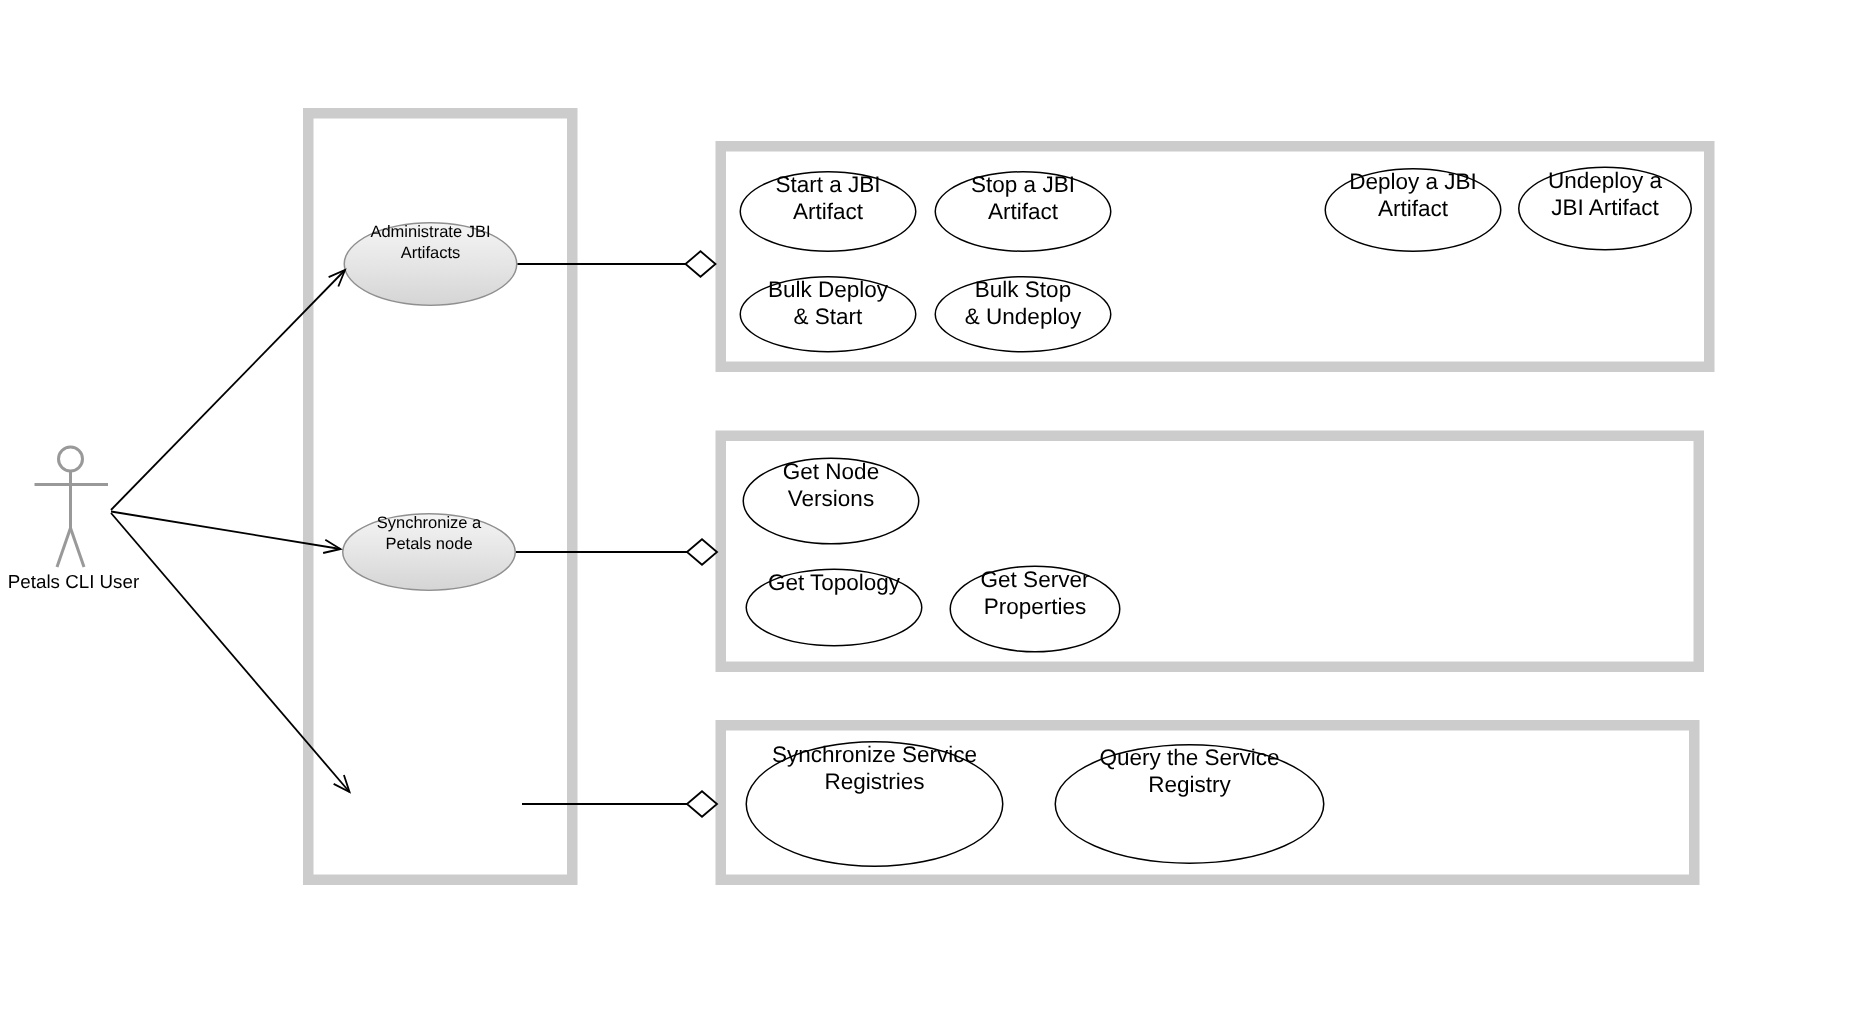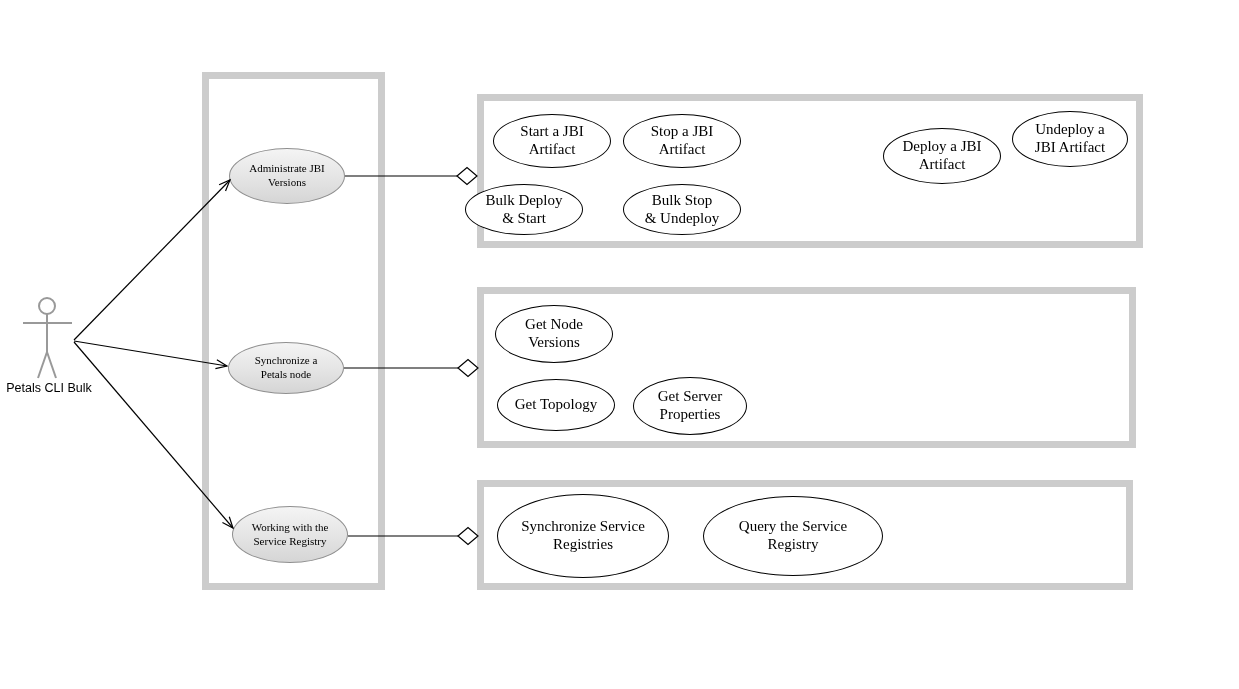--- a/index.html
+++ b/index.html
@@ -16,24 +16,22 @@
     box-sizing: border-box;
     border: 7px solid #cccccc;
     background: #ffffff;
     z-index: 1;
   }
   .uc {
     position: absolute;
     box-sizing: border-box;
     border-radius: 50%;
     display: flex;
-    align-items: center;
     justify-content: center;
     z-index: 2;
-    font-family: Liberation Serif, serif;
   }
   .uc-white {
     background: #ffffff;
     border: 1.5px solid #000000;
   }
   .uc-gray {
     background: linear-gradient(to bottom, #f4f4f4 0%, #e4e4e4 55%, #d5d5d5 100%);
     border: 1px solid #8f8f8f;
   }
   .uc-label {
@@ -69,48 +67,44 @@
 
 <div id="stage">
 
   <div class="boundary" style="left:202px; top:72px; width:183px; height:518px;"></div>
   <div class="boundary" style="left:477px; top:94px; width:666px; height:154px;"></div>
   <div class="boundary" style="left:477px; top:287px; width:659px; height:161px;"></div>
   <div class="boundary" style="left:477px; top:480px; width:656px; height:110px;"></div>
 
   <div class="uc uc-gray" style="left:229px; top:148px; width:116px; height:56px;">
     <span class="uc-label">Administrate JBI
-Versions</span>
+Artifacts</span>
   </div>
   <div class="uc uc-gray" style="left:228px; top:342px; width:116px; height:52px;">
     <span class="uc-label">Synchronize a
 Petals node</span>
-  </div>
-  <div class="uc uc-gray" style="left:232px; top:506px; width:116px; height:57px;">
-    <span class="uc-label">Working with the
-Service Registry</span>
   </div>
 
   <div class="uc uc-white" style="left:493px; top:114px; width:118px; height:54px;">
     <span class="uc-label">Start a JBI
 Artifact</span>
   </div>
   <div class="uc uc-white" style="left:623px; top:114px; width:118px; height:54px;">
     <span class="uc-label">Stop a JBI
 Artifact</span>
   </div>
-  <div class="uc uc-white" style="left:883px; top:128px; width:118px; height:56px;">
+  <div class="uc uc-white" style="left:883px; top:112px; width:118px; height:56px;">
     <span class="uc-label">Deploy a JBI
 Artifact</span>
   </div>
   <div class="uc uc-white" style="left:1012px; top:111px; width:116px; height:56px;">
     <span class="uc-label">Undeploy a
 JBI Artifact</span>
   </div>
-  <div class="uc uc-white" style="left:465px; top:184px; width:118px; height:51px;">
+  <div class="uc uc-white" style="left:493px; top:184px; width:118px; height:51px;">
     <span class="uc-label">Bulk Deploy
 &amp; Start</span>
   </div>
   <div class="uc uc-white" style="left:495px; top:305px; width:118px; height:58px;">
     <span class="uc-label">Get Node
 Versions</span>
   </div>
 
   <div class="uc uc-white" style="left:623px; top:184px; width:118px; height:51px;">
     <span class="uc-label">Bulk Stop
@@ -126,21 +120,21 @@
 
   <div class="uc uc-white" style="left:633px; top:377px; width:114px; height:58px;">
     <span class="uc-label">Get Server
 Properties</span>
   </div>
   <div class="uc uc-white" style="left:703px; top:496px; width:180px; height:80px;">
     <span class="uc-label">Query the Service
 Registry</span>
   </div>
 
-  <div class="actor-label">Petals CLI Bulk</div>
+  <div class="actor-label">Petals CLI User</div>
 
   <svg id="connector-layer" width="1239" height="689" viewBox="0 0 1239 689">
     <defs>
       <marker id="openArrow" markerUnits="userSpaceOnUse" markerWidth="14" markerHeight="12" refX="12" refY="5.5" orient="auto">
         <path d="M1,1 L12,5.5 L1,10" fill="none" stroke="#000000" stroke-width="1.2"></path>
       </marker>
     </defs>
 
     <g stroke="#999999" stroke-width="2" fill="none">
       <circle cx="47" cy="306" r="8" fill="#ffffff"></circle>

